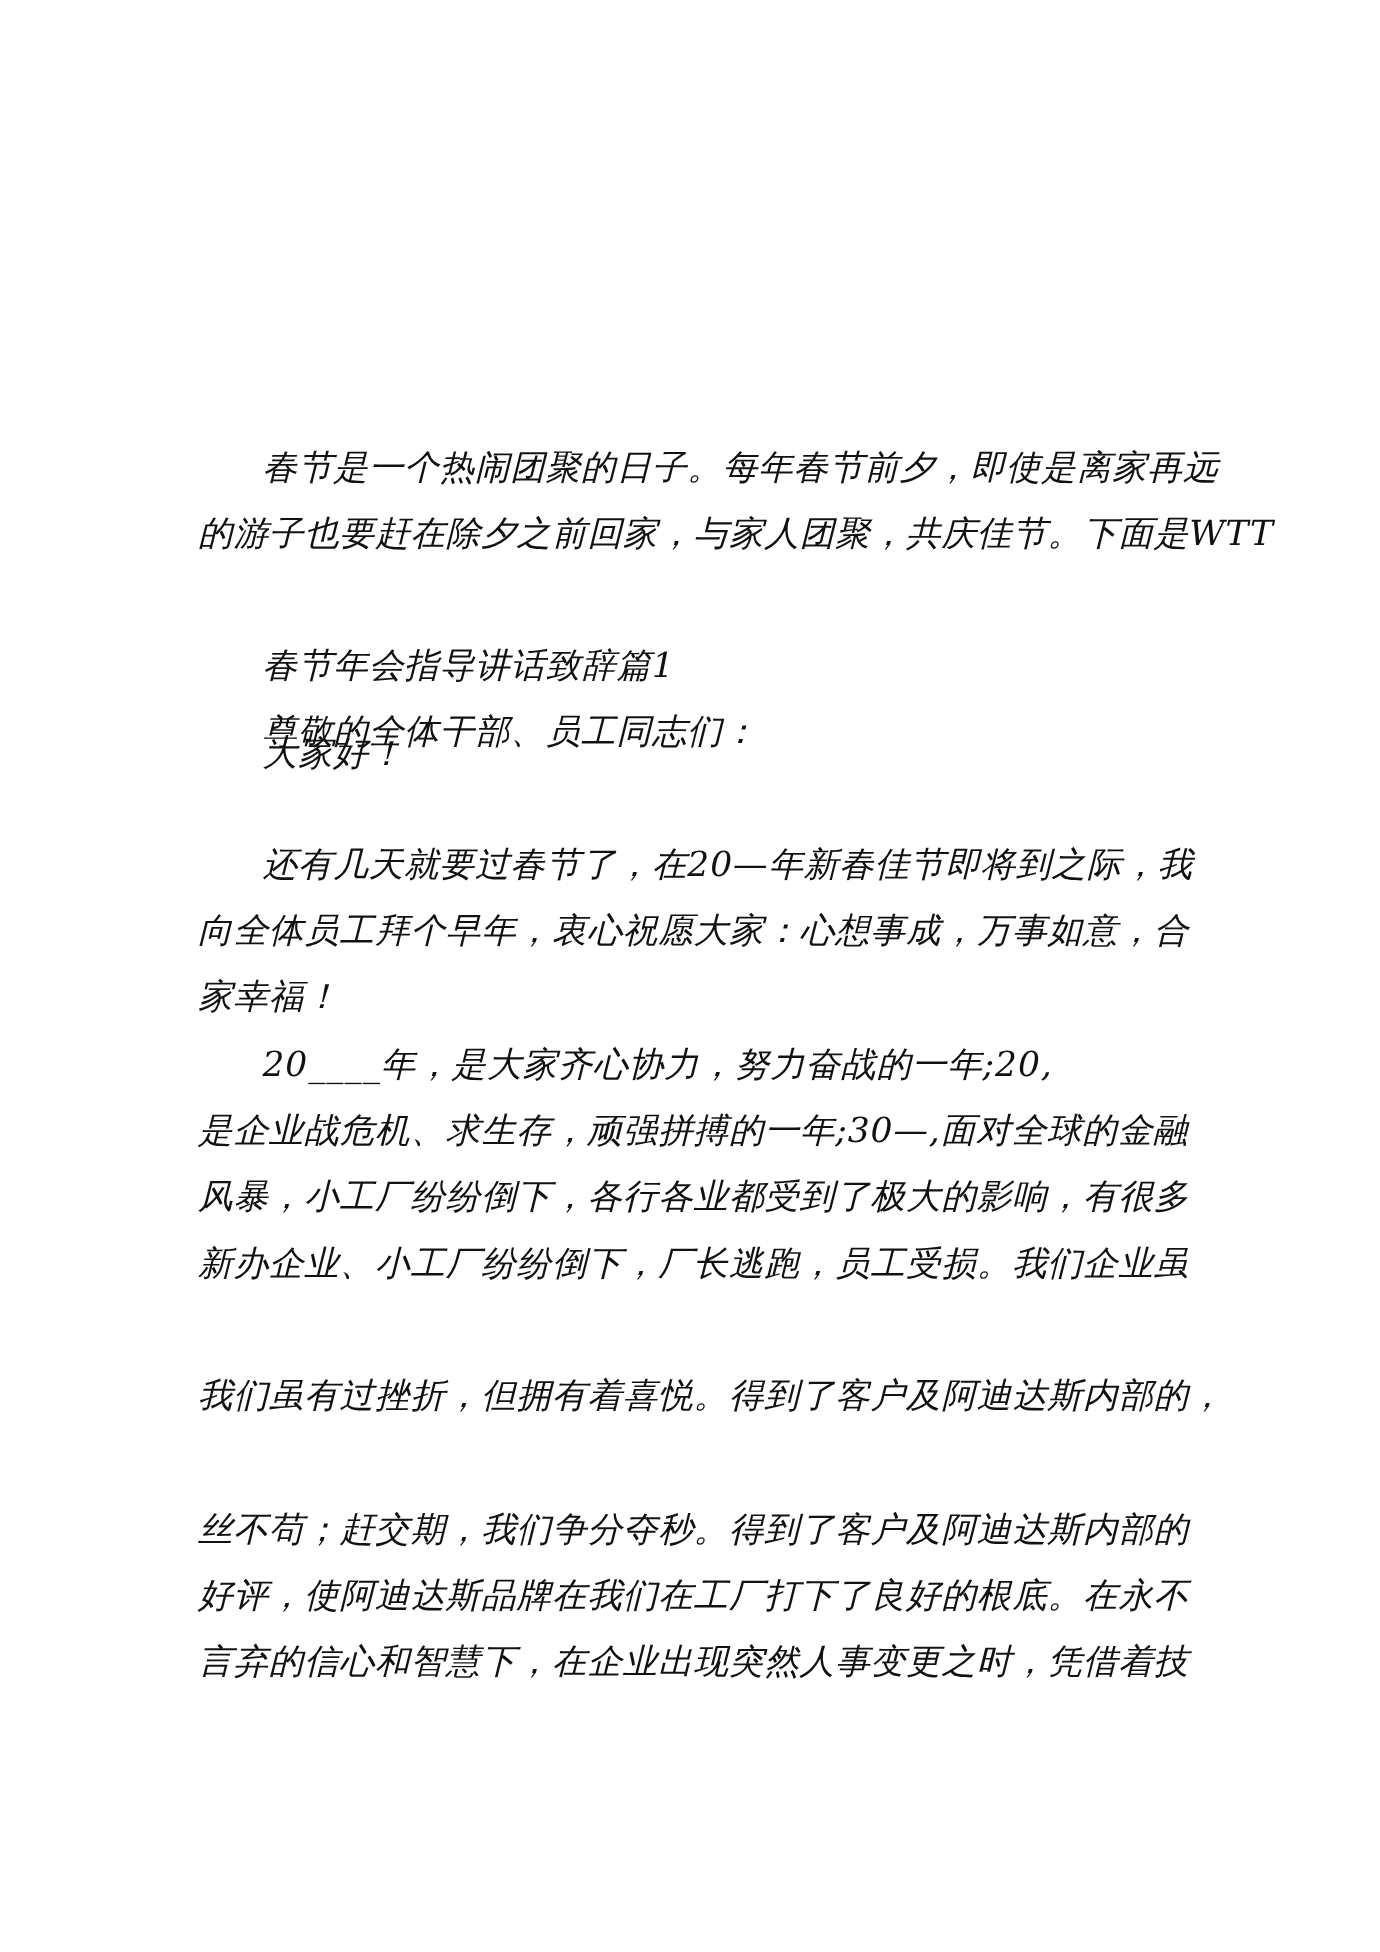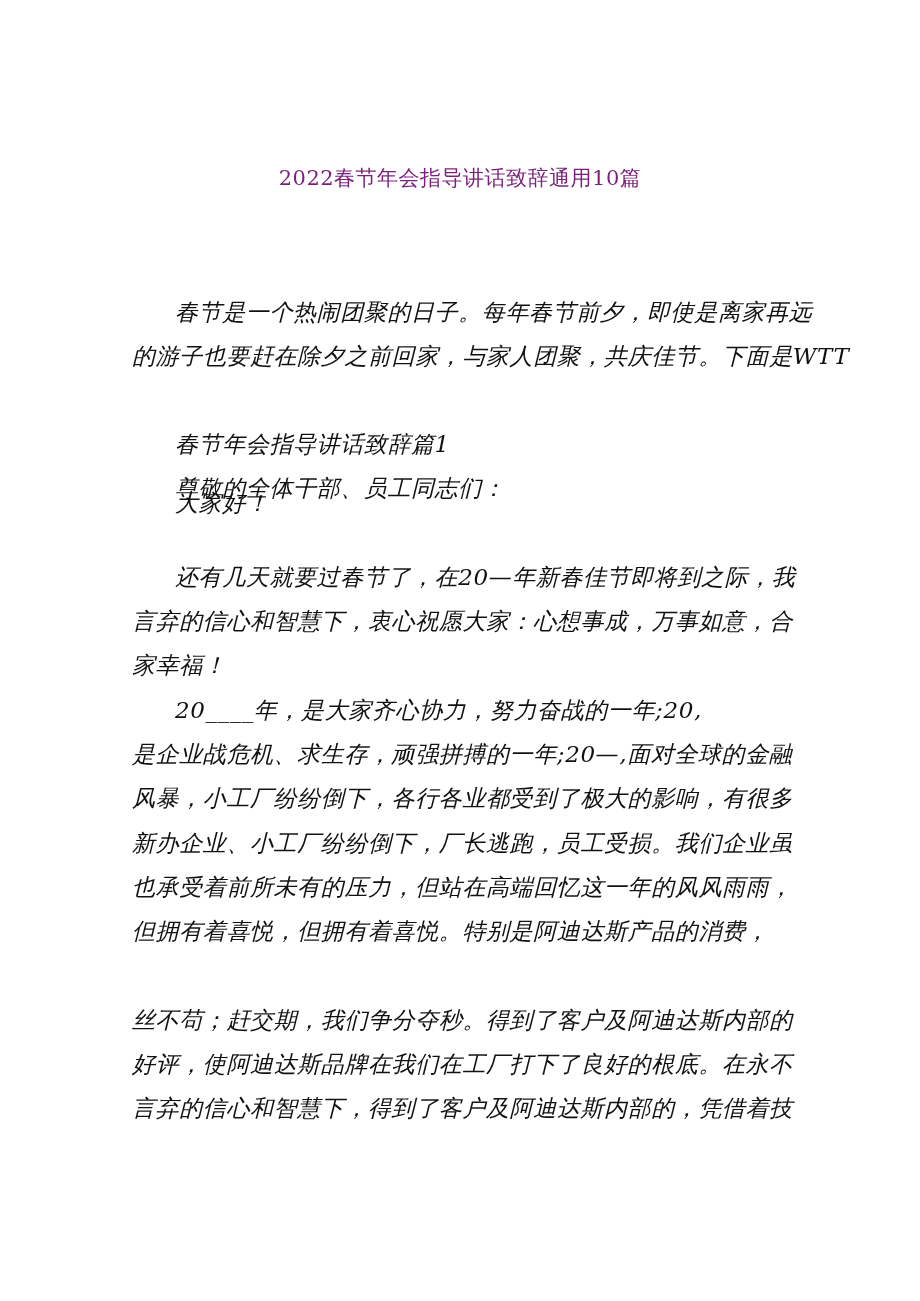--- a/index.html
+++ b/index.html
@@ -42,32 +42,30 @@
       white-space: nowrap;
       letter-spacing: 0.6px;
       font-style: italic;
     }
     .indent { left: 175px; }
   </style>
 </head>
 <body>
 
 <div class="page">
-  <div class="title">2022春节年会指导讲话致辞通用10篇</div>
 
   <div class="line indent" style="top:297px">春节是一个热闹团聚的日子。每年春节前夕，即使是离家再远</div>
   <div class="line" style="top:341px">的游子也要赶在除夕之前回家，与家人团聚，共庆佳节。下面是WTT</div>
   <div class="line indent" style="top:429px">春节年会指导讲话致辞篇1</div>
   <div class="line indent" style="top:473px">尊敬的全体干部、员工同志们：</div>
   <div class="line indent" style="top:488px">大家好！</div>
   <div class="line indent" style="top:562px">还有几天就要过春节了，在20—年新春佳节即将到之际，我</div>
-  <div class="line" style="top:606px">言弃的信心和智慧下，衷心祝愿大家：心想事成，万事如意，合</div>
+  <div class="line" style="top:606px">向全体员工拜个早年，衷心祝愿大家：心想事成，万事如意，合</div>
   <div class="line" style="top:650px">家幸福！</div>
   <div class="line indent" style="top:695px">20____年，是大家齐心协力，努力奋战的一年;20,</div>
-  <div class="line" style="top:739px">是企业战危机、求生存，顽强拼搏的一年;20—,面对全球的金融</div>
+  <div class="line" style="top:739px">是企业战危机、求生存，顽强拼搏的一年;30—,面对全球的金融</div>
   <div class="line" style="top:783px">风暴，小工厂纷纷倒下，各行各业都受到了极大的影响，有很多</div>
   <div class="line" style="top:828px">新办企业、小工厂纷纷倒下，厂长逃跑，员工受损。我们企业虽</div>
-  <div class="line" style="top:872px">也承受着前所未有的压力，但站在高端回忆这一年的风风雨雨，</div>
-  <div class="line" style="top:916px">但拥有着喜悦，但拥有着喜悦。特别是阿迪达斯产品的消费，</div>
+  <div class="line" style="top:916px">我们虽有过挫折，但拥有着喜悦。得到了客户及阿迪达斯内部的，</div>
   <div class="line" style="top:1005px">丝不苟；赶交期，我们争分夺秒。得到了客户及阿迪达斯内部的</div>
   <div class="line" style="top:1049px">好评，使阿迪达斯品牌在我们在工厂打下了良好的根底。在永不</div>
-  <div class="line" style="top:1093px">言弃的信心和智慧下，得到了客户及阿迪达斯内部的，凭借着技</div>
+  <div class="line" style="top:1093px">言弃的信心和智慧下，在企业出现突然人事变更之时，凭借着技</div>
 </div>
 
 </body></html>

